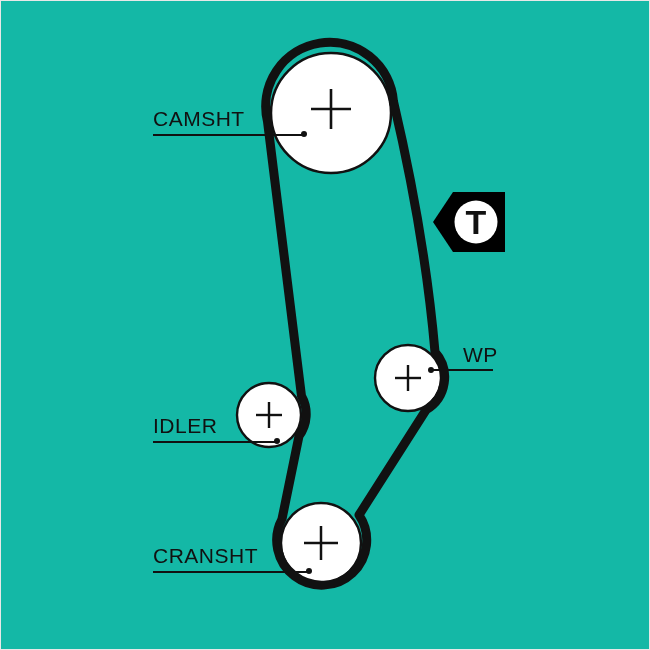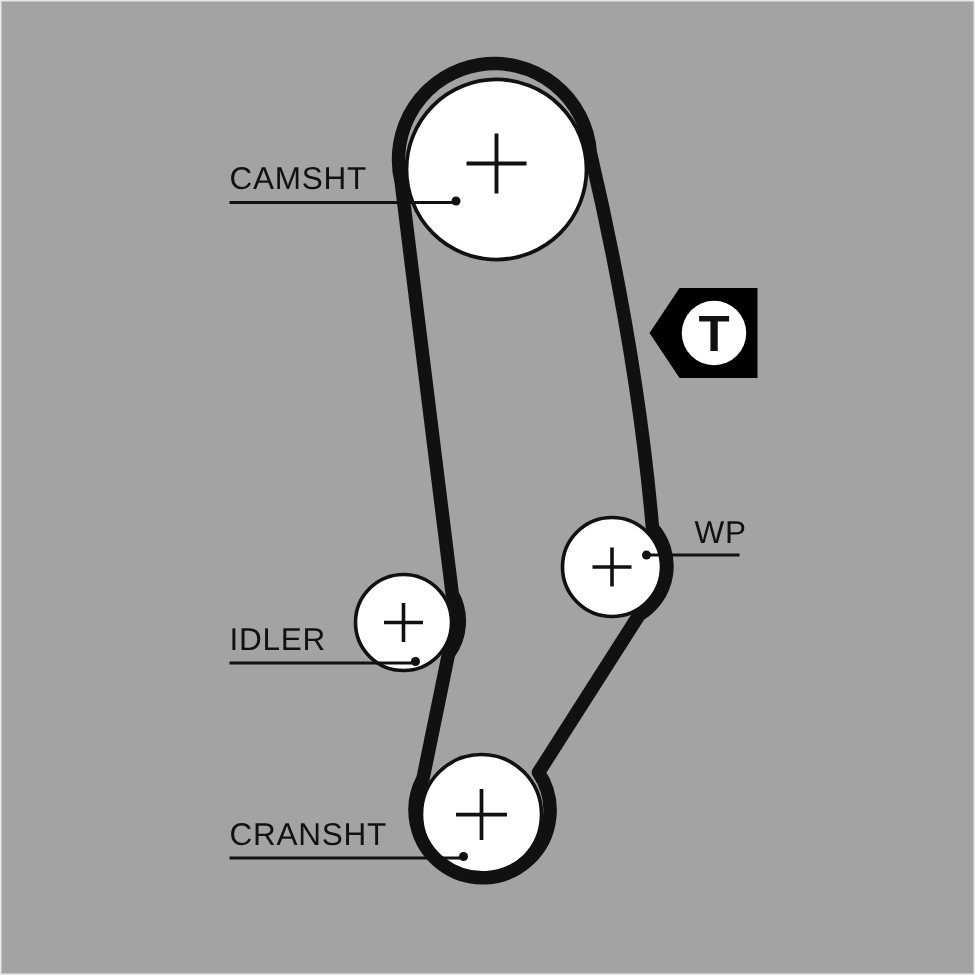--- a/index.html
+++ b/index.html
@@ -5,21 +5,21 @@
   html, body {
     margin: 0;
     padding: 0;
     background: #ffffff;
     font-family: "Liberation Sans", sans-serif;
   }
   .canvas {
     position: relative;
     width: 650px;
     height: 650px;
-    background: #a3a3a3;
+    background: #14b8a6;
     box-sizing: border-box;
     border: 1px solid #e8e8e8;
     overflow: hidden;
   }
   svg text {
     font-family: "Liberation Sans", sans-serif;
     fill: #111111;
   }
   .part-label {
     font-size: 21px;

